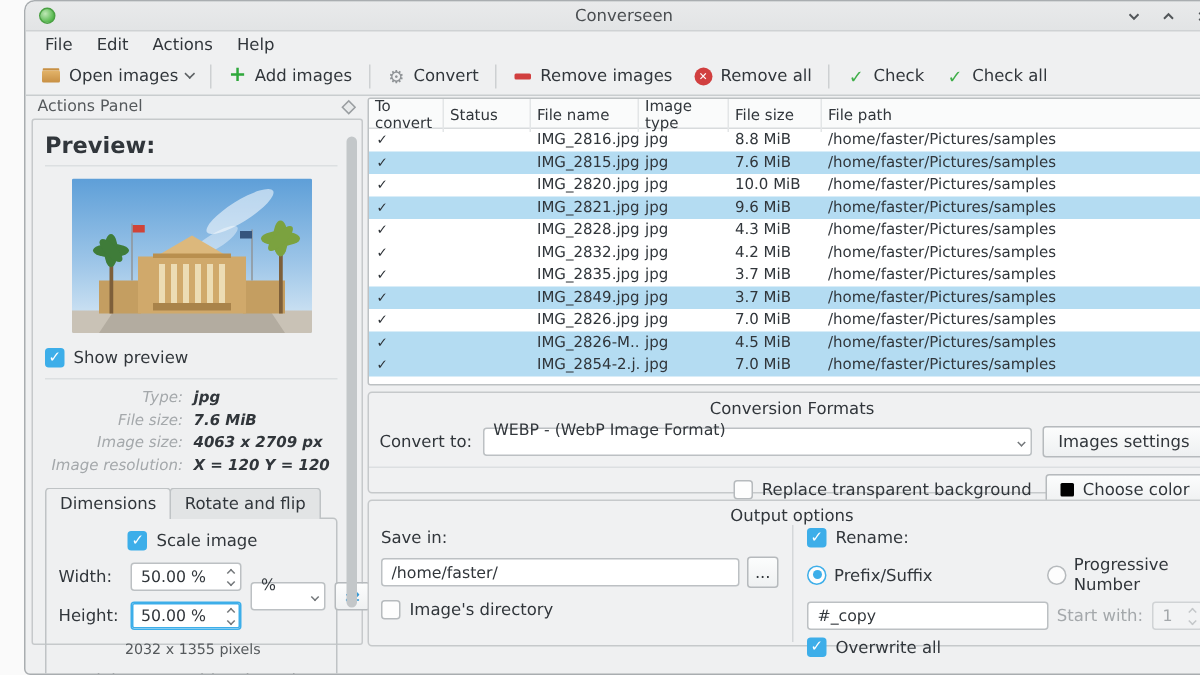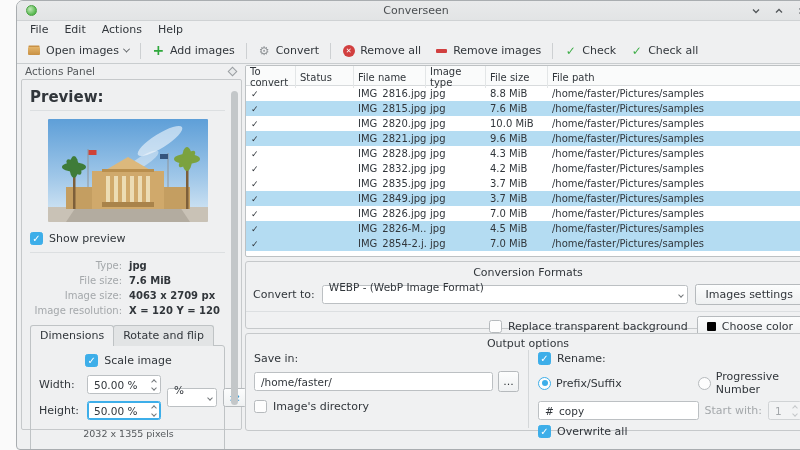--- a/index.html
+++ b/index.html
@@ -38,21 +38,21 @@
   .scroll-area { position:relative; height:calc(100% - 17px); border:1px solid #c6c9cb; border-radius:2px; background:var(--window,#eff0f1); padding:6px 16px 4px 8px; }
   .panel-vscroll { position:absolute; right:2px; top:4px; bottom:4px; width:9px; border-radius:4px; }
   .panel-vscroll .thumb { position:absolute; left:1px; right:1px; top:2%; height:92%; background:#c3c7c9; border-radius:4px; }
   .preview-label { font-size:15px; font-weight:bold; color:#31363b; margin:2px 0 4px; }
   .hr { border:none; border-top:1px solid #dcdfe1; margin:4px 0; }
   .preview-img { display:block; margin:8px auto 10px; width:160px; height:103px; border-radius:1px; }
   .check-row { display:flex; align-items:center; gap:6px; font-size:11px; color:#31363b; }
   .cb { width:13px; height:13px; min-width:13px; border:1px solid #b6babd; border-radius:2.5px; background:#fdfdfd; display:inline-flex; align-items:center; justify-content:center; }
   .cb.checked { background:var(--accent,#3daee9); border-color:var(--accent,#3daee9); }
   .cb.checked::after { content:"✓"; color:#fff; font-size:10px; font-weight:bold; line-height:1; }
-  .info-grid { display:grid; grid-template-columns:92px auto; column-gap:7px; row-gap:4px; margin:7px 0 9px; font-size:10px; }
+  .info-grid { display:grid; grid-template-columns:92px auto; column-gap:7px; row-gap:4px; margin:7px 0 9px; font-size:10px;font-style:italic; }
   .info-grid .lbl { color:#a4a8ab; text-align:right; }
   .info-grid .val { color:#31363b; font-weight:bold; }
   .tabs { display:flex; margin-top:2px; }
   .tab { font-size:11px; color:#31363b; padding:3px 9px 4px; border:1px solid #bfc3c5; border-bottom:none; border-radius:3px 3px 0 0; background:#e2e4e5; }
   .tab.active { background:var(--window,#eff0f1); position:relative; z-index:2; }
   .tab + .tab { margin-left:-1px; }
   .tab-body { border:1px solid #bfc3c5; border-radius:0 3px 3px 3px; margin-top:-1px; padding:8px 6px 8px 8px; display:flex; flex-direction:column; gap:8px; }
   .dim-grid { display:grid; grid-template-columns:42px 74px 50px 24px; align-items:center; row-gap:7px; column-gap:6px; }
   .dim-grid .rowlbl { font-size:11px; color:#31363b; }
   .spin { position:relative; height:19px; background:#fff; border:1px solid #bcc0c3; border-radius:2.5px; font-size:10.5px; color:#31363b; display:flex; align-items:center; padding:0 16px 0 6px; }
@@ -152,26 +152,26 @@
         <span class="ticon add-plus-icon"></span>
         <span class="tlabel">Add images</span>
       </div>
       <span class="tb-sep"></span>
       <div class="tbtn">
         <span class="ticon convert-gear-icon"></span>
         <span class="tlabel">Convert</span>
       </div>
       <span class="tb-sep"></span>
       <div class="tbtn">
+        <span class="ticon remove-minus-icon"></span>
+        <span class="tlabel">Remove images</span>
+      </div>
+      <div class="tbtn">
         <span class="ticon remove-all-icon"></span>
         <span class="tlabel">Remove all</span>
-      </div>
-      <div class="tbtn">
-        <span class="ticon remove-minus-icon"></span>
-        <span class="tlabel">Remove images</span>
       </div>
       <span class="tb-sep"></span>
       <div class="tbtn">
         <span class="ticon check-icon"></span>
         <span class="tlabel">Check</span>
       </div>
       <div class="tbtn">
         <span class="ticon check-all-icon"></span>
         <span class="tlabel">Check all</span>
       </div>

